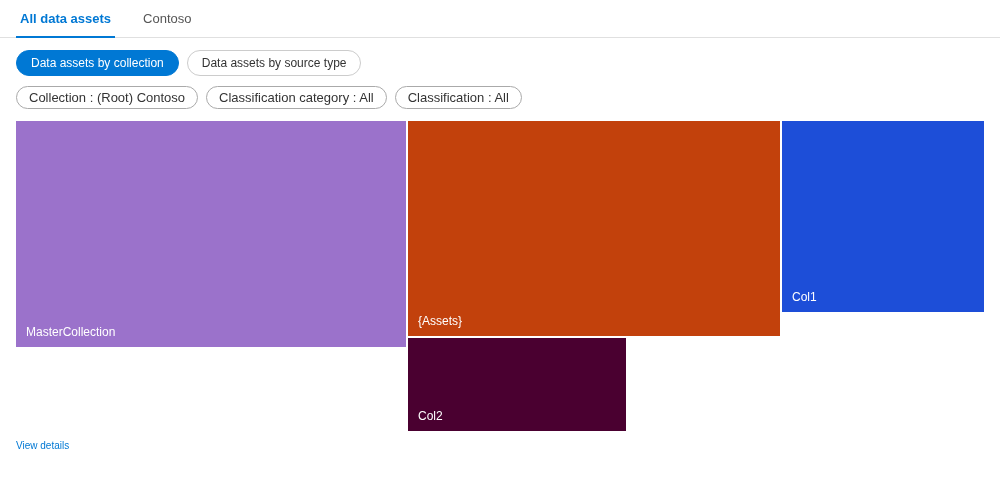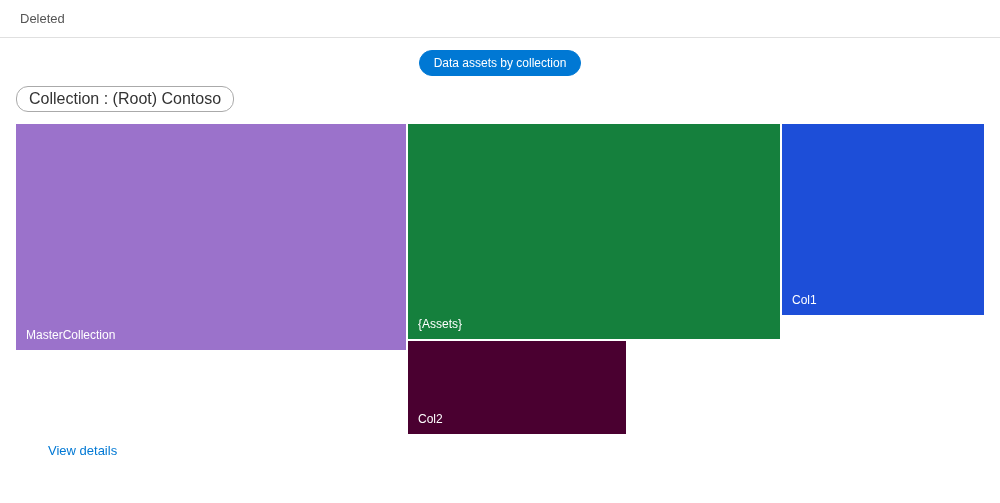--- a/index.html
+++ b/index.html
@@ -34,21 +34,20 @@
       border-bottom: 2px solid #0078d4;
       font-weight: 600;
     }
 
     
     .controls-row {
       display: flex;
       align-items: center;
       gap: 8px;
       padding: 12px 16px 10px 16px;
-      justify-content: center;
     }
 
     .toggle-btn {
       border-radius: 20px;
       padding: 5px 14px;
       font-size: 12px;
       cursor: pointer;
       border: 1px solid #ccc;
       background: #fff;
       color: #333;
@@ -64,21 +63,21 @@
       display: flex;
       align-items: center;
       gap: 8px;
       padding: 0 16px 12px 16px;
       flex-wrap: wrap;
     }
     .filter-chip {
       border: 1px solid #aaa;
       border-radius: 12px;
       padding: 3px 12px;
-      font-size: 16px;
+      font-size: 13px;
       color: #333;
       background: #fff;
       cursor: pointer;
       white-space: nowrap;
     }
 
     
     .treemap-container {
       margin: 0 16px;
       position: relative;
@@ -107,21 +106,21 @@
 
     
     .right-top {
       display: flex;
       gap: 2px;
       flex: 0 0 215px;
     }
 
     
     .block-assets {
-      background: #15803d;
+      background: #c2410c;
       flex: 0 0 372px;
       position: relative;
       height: 215px;
     }
 
     
     .block-col1 {
       background: #1d4ed8;
       flex: 1;
       position: relative;
@@ -163,45 +162,48 @@
       left: 10px;
       color: #fff;
       font-size: 12px;
       font-weight: 400;
     }
 
     
     .view-details {
       padding: 9px 16px;
       color: #0078d4;
-      font-size: 13px;
+      font-size: 10px;
       cursor: pointer;
       text-decoration: none;
       display: inline-block;
-      margin-left: 32px;
     }
   </style>
 </head>
 <body>
 
 
 
 
 <nav class="top-tabs">
-  <div class="top-tab">Deleted</div>
+  <div class="top-tab active">All data assets</div>
+  <div class="top-tab">Contoso</div>
 </nav>
 
 
 <div class="controls-row">
   <button class="toggle-btn active">Data assets by collection</button>
+  <button class="toggle-btn">Data assets by source type</button>
 </div>
 
 
 <div class="filters-row">
   <span class="filter-chip">Collection : (Root) Contoso</span>
+  <span class="filter-chip">Classification category : All</span>
+  <span class="filter-chip">Classification : All</span>
 </div>
 
 
 <div class="treemap-container">
 
   <div class="block-master">
     <span class="block-label">MasterCollection</span>
   </div>
 
   <div class="right-side">

